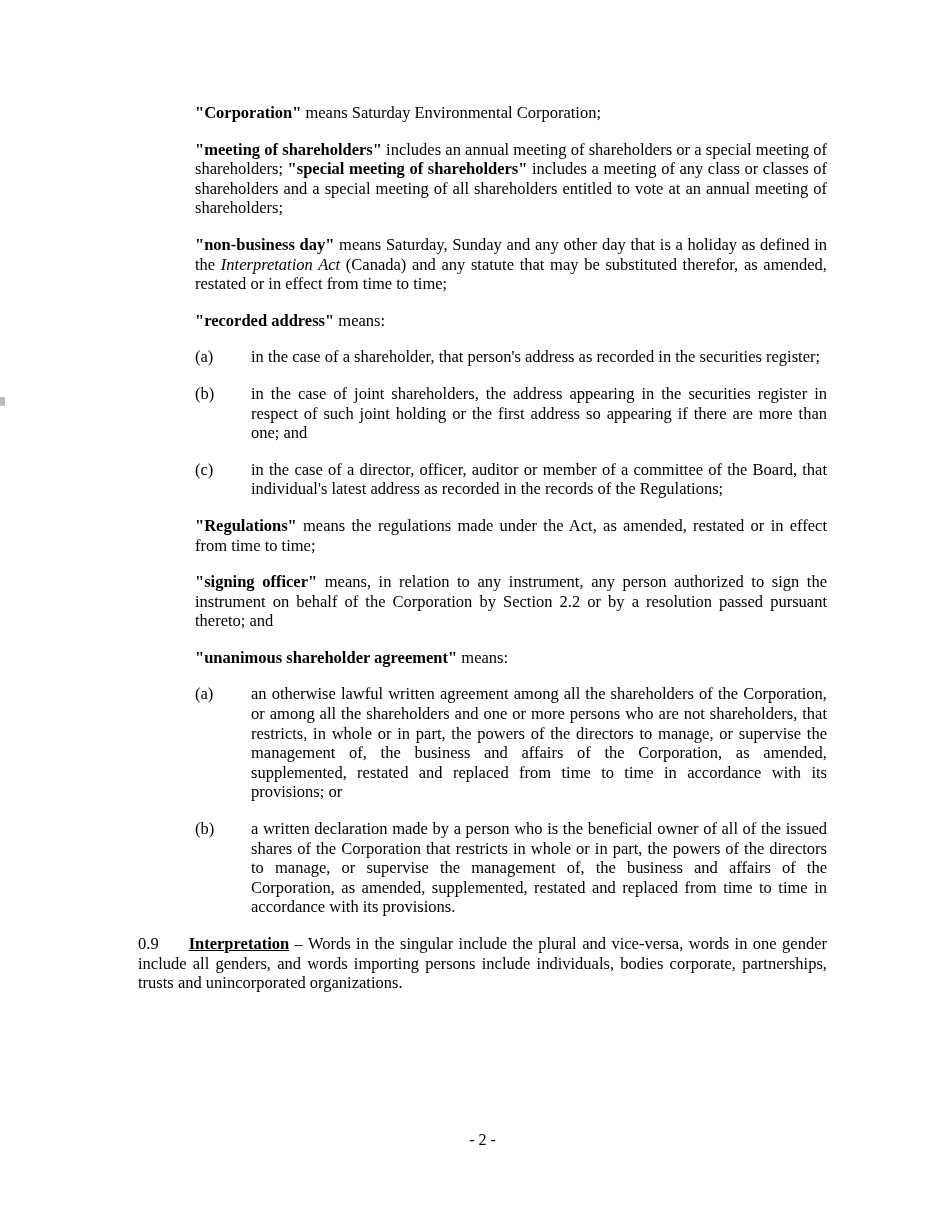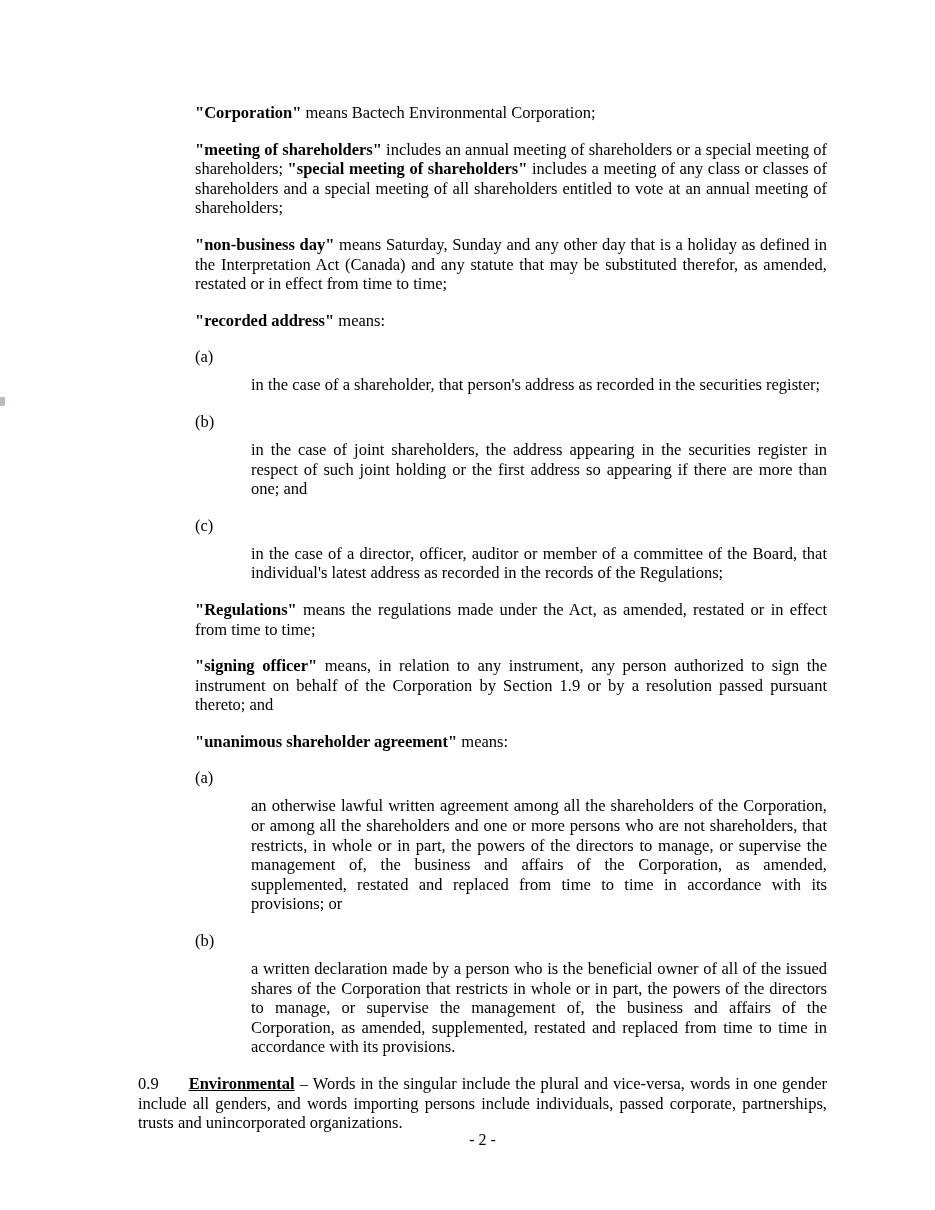--- a/index.html
+++ b/index.html
@@ -35,24 +35,23 @@
   .list-item {
     margin-left: 57px;
     display: flex;
   }
   .li-label {
     flex: 0 0 56px;
   }
   .li-body {
     flex: 1 1 auto;
     text-align: justify;
-    margin-top: 28px;
   }
   .seg-b { font-weight: bold; }
-  .seg-i { }
+  .seg-i { font-style: italic; }
   .seg-bu { font-weight: bold; text-decoration: underline; }
   .tab-gap { display: inline-block; width: 30px; }
   .page-footer {
     position: absolute;
     left: 138px;
     right: 108px;
     top: 1131px;
     text-align: center;
     font-size: 16px;
     font-family: "Liberation Serif", "DejaVu Serif", serif;
@@ -66,43 +65,43 @@
     background: #b9bcbd;
     border-radius: 1px;
   }
 </style>
 </head>
 <body>
 
 <div class="page">
   <div class="scan-artifact"></div>
   <div class="doc-body">
-      <div class="block def"><span class="seg-b">"Corporation"</span><span> means Bactech Environmental Corporation;</span></div>
+      <div class="block def"><span class="seg-b">"Corporation"</span><span> means Saturday Environmental Corporation;</span></div>
       <div class="block def"><span class="seg-b">"meeting of shareholders"</span><span> includes an annual meeting of shareholders or a special meeting of shareholders; </span><span class="seg-b">"special meeting of shareholders"</span><span> includes a meeting of any class or classes of shareholders and a special meeting of all shareholders entitled to vote at an annual meeting of shareholders;</span></div>
       <div class="block def"><span class="seg-b">"non-business day"</span><span> means Saturday, Sunday and any other day that is a holiday as defined in the </span><span class="seg-i">Interpretation Act</span><span> (Canada) and any statute that may be substituted therefor, as amended, restated or in effect from time to time;</span></div>
       <div class="block def"><span class="seg-b">"recorded address"</span><span> means:</span></div>
       <div class="block list-item">
         <span class="li-label">(a)</span>
         <span class="li-body"><span>in the case of a shareholder, that person's address as recorded in the securities register;</span></span>
       </div>
       <div class="block list-item">
         <span class="li-label">(b)</span>
         <span class="li-body"><span>in the case of joint shareholders, the address appearing in the securities register in respect of such joint holding or the first address so appearing if there are more than one; and</span></span>
       </div>
       <div class="block list-item">
         <span class="li-label">(c)</span>
         <span class="li-body"><span>in the case of a director, officer, auditor or member of a committee of the Board, that individual's latest address as recorded in the records of the Regulations;</span></span>
       </div>
       <div class="block def"><span class="seg-b">"Regulations"</span><span> means the regulations made under the Act, as amended, restated or in effect from time to time;</span></div>
-      <div class="block def"><span class="seg-b">"signing officer"</span><span> means, in relation to any instrument, any person authorized to sign the instrument on behalf of the Corporation by Section 1.9 or by a resolution passed pursuant thereto; and</span></div>
+      <div class="block def"><span class="seg-b">"signing officer"</span><span> means, in relation to any instrument, any person authorized to sign the instrument on behalf of the Corporation by Section 2.2 or by a resolution passed pursuant thereto; and</span></div>
       <div class="block def"><span class="seg-b">"unanimous shareholder agreement"</span><span> means:</span></div>
       <div class="block list-item">
         <span class="li-label">(a)</span>
         <span class="li-body"><span>an otherwise lawful written agreement among all the shareholders of the Corporation, or among all the shareholders and one or more persons who are not shareholders, that restricts, in whole or in part, the powers of the directors to manage, or supervise the management of, the business and affairs of the Corporation, as amended, supplemented, restated and replaced from time to time in accordance with its provisions; or</span></span>
       </div>
       <div class="block list-item">
         <span class="li-label">(b)</span>
         <span class="li-body"><span>a written declaration made by a person who is the beneficial owner of all of the issued shares of the Corporation that restricts in whole or in part, the powers of the directors to manage, or supervise the management of, the business and affairs of the Corporation, as amended, supplemented, restated and replaced from time to time in accordance with its provisions.</span></span>
       </div>
-      <div class="block section"><span>0.9</span><span class="tab-gap"></span><span class="seg-bu">Environmental</span><span> – Words in the singular include the plural and vice-versa, words in one gender include all genders, and words importing persons include individuals, passed corporate, partnerships, trusts and unincorporated organizations.</span></div>
+      <div class="block section"><span>0.9</span><span class="tab-gap"></span><span class="seg-bu">Interpretation</span><span> – Words in the singular include the plural and vice-versa, words in one gender include all genders, and words importing persons include individuals, bodies corporate, partnerships, trusts and unincorporated organizations.</span></div>
     </div>
   <div class="page-footer">- 2 -</div>
 </div>
 
 </body></html>

